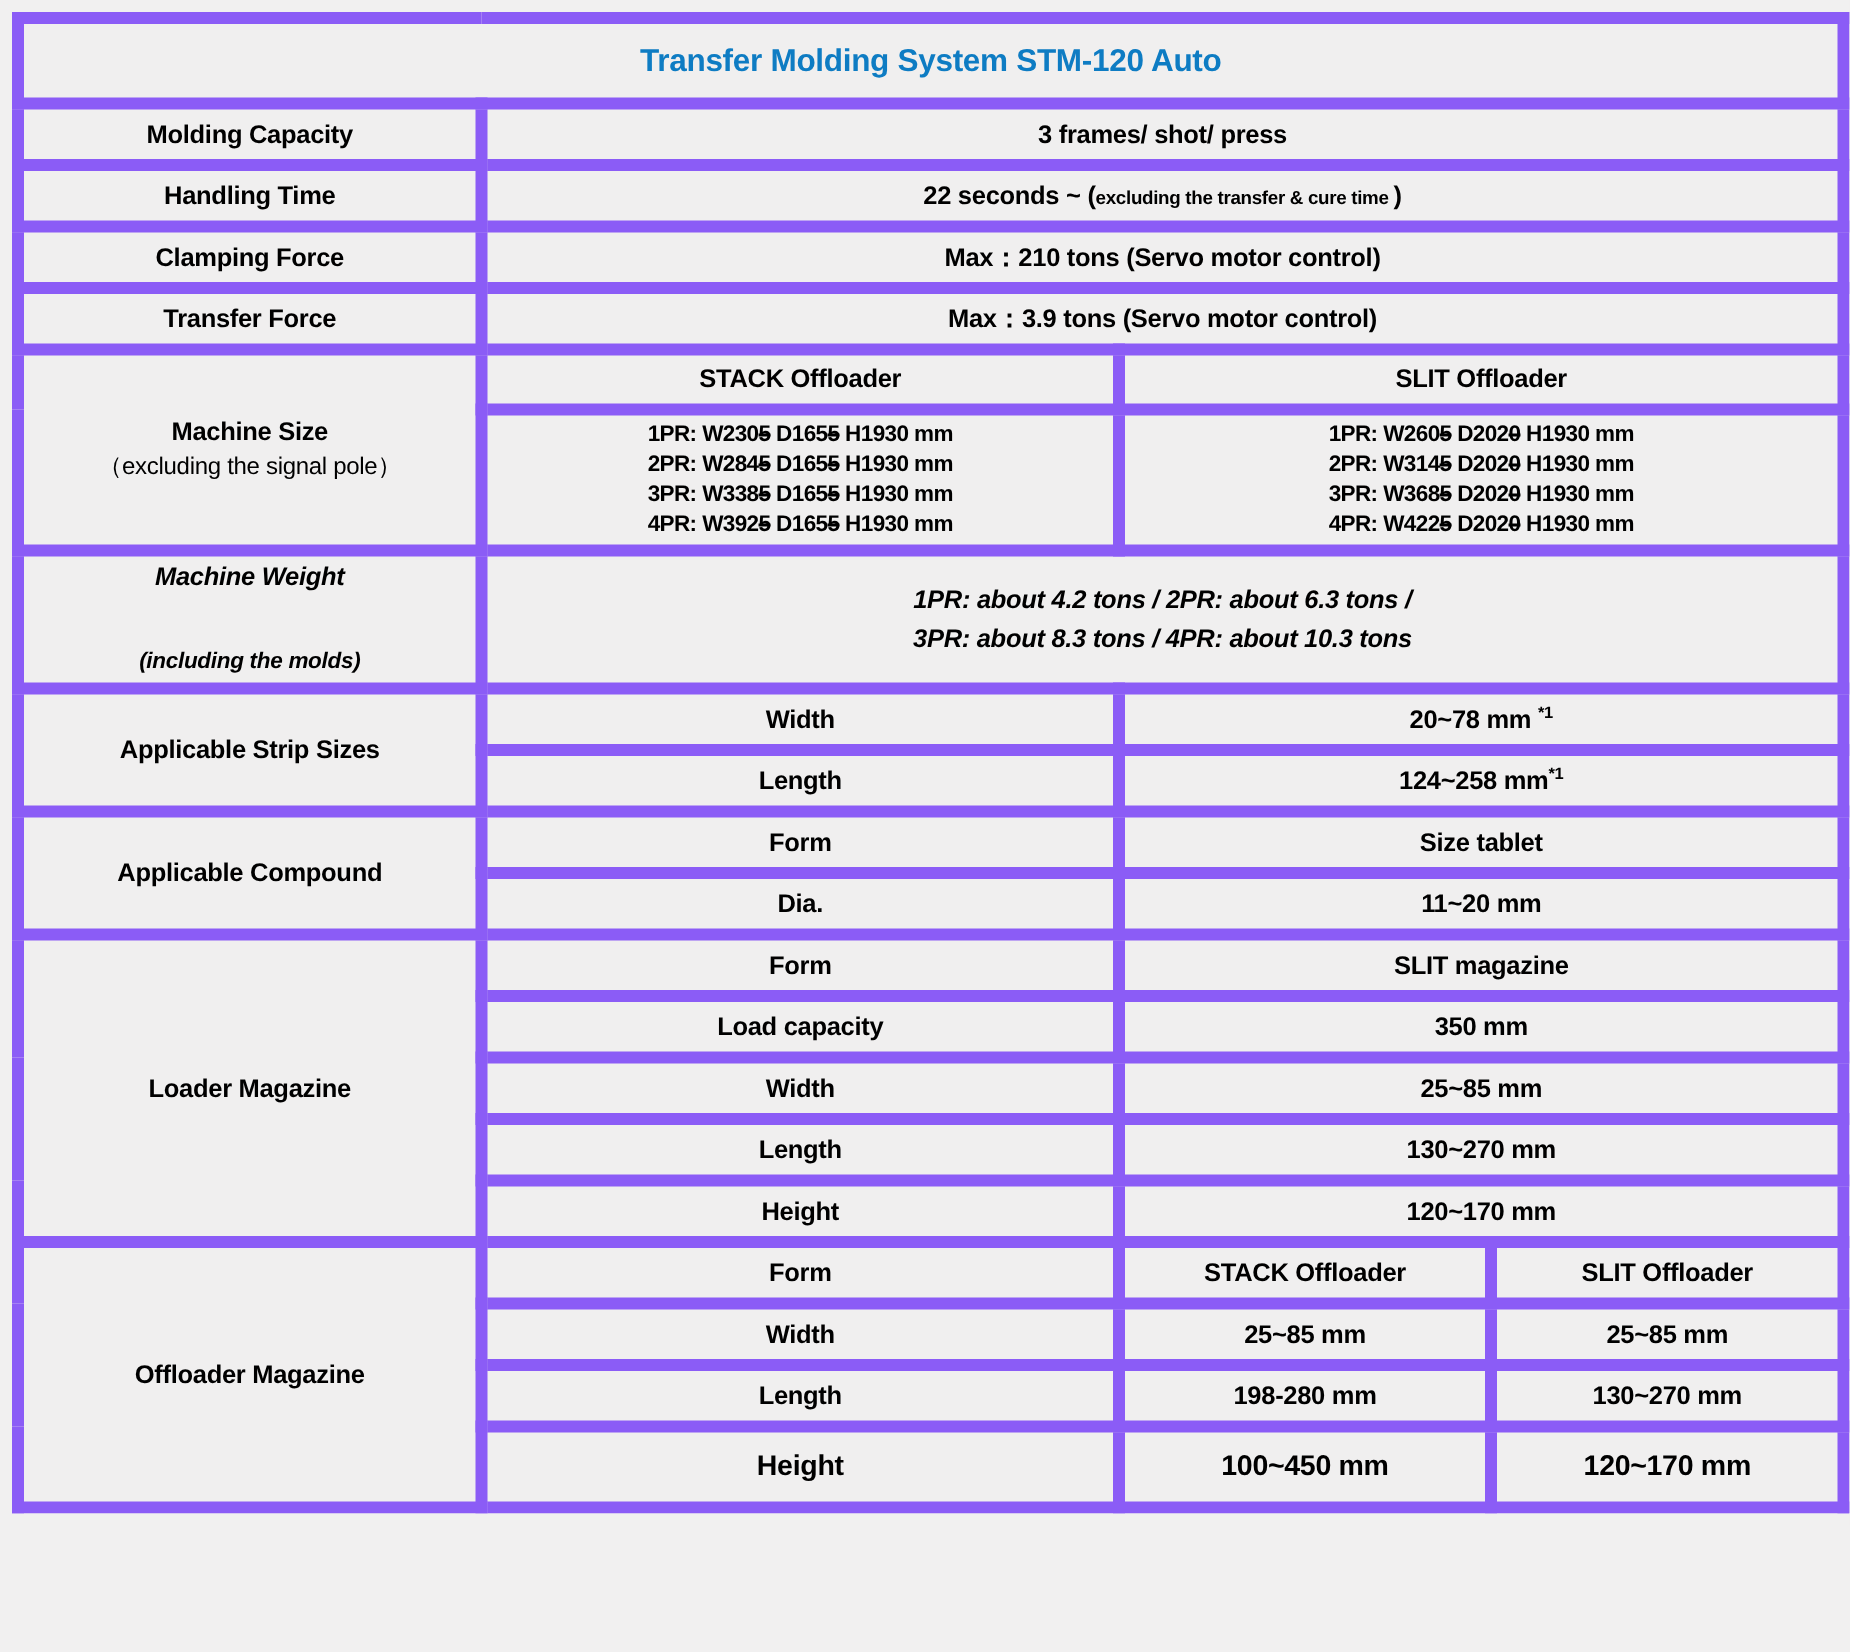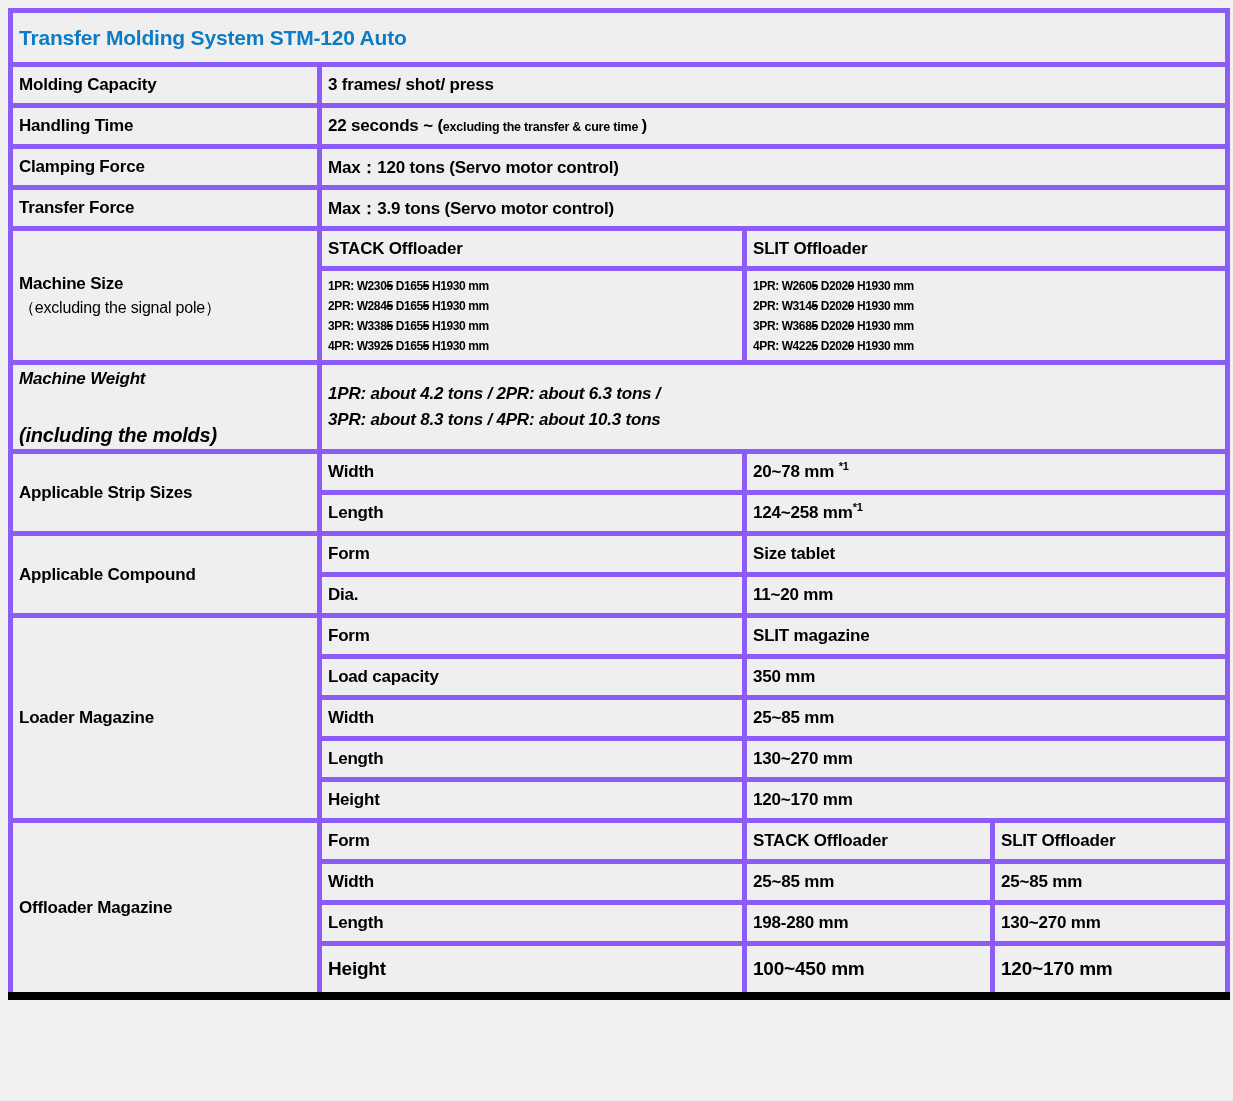--- a/index.html
+++ b/index.html
@@ -12,42 +12,43 @@
   .wrap { padding: 8px 8px 0 8px; }
   table.spec {
     border-collapse: collapse;
     table-layout: fixed;
     width: 1217px;
     background: #f0efef;
     border: 4px solid #000;
     border-bottom: 8px solid #000;
   }
   td {
-    border: 5px solid #8b5cf6;
+    border: 8px solid #8b5cf6;
+    text-align: center;
     vertical-align: middle;
     padding: 2px 6px;
     font-size: 17px;
     letter-spacing: -0.2px;
     overflow: hidden;
   }
   tr.title-row td {
     color: #0e7cc3;
     font-size: 21px;
     height: 45px;
   }
   tr.r { height: 41px; }
   tr.r-sizehdr { height: 40px; }
   tr.r-sizeval { height: 94px; }
   tr.r-weight { height: 74px; font-style: italic; }
   tr.r-big td { font-size: 19px; height: 42px; }
   .note-small { font-size: 12.5px; }
   .paren { font-size: 17px; }
   .label-note { font-size: 16px; font-weight: normal; }
-  .label-note-sm { font-size: 20px; margin-top: 32px; }
-  .size-lines { font-size: 12px; line-height: 20px; letter-spacing: -0.4px; }
+  .label-note-sm { font-size: 15px; margin-top: 32px; }
+  .size-lines { font-size: 15px; line-height: 20px; letter-spacing: -0.4px; }
   .strike { text-decoration: line-through; text-decoration-thickness: 2px; }
   .weight-line { line-height: 26px; }
   sup.fn { font-size: 11px; vertical-align: super; line-height: 0; }
   .two-line { line-height: 24px; }
 </style>
 </head>
 <body>
 
 <div class="wrap">
   <table class="spec">
@@ -68,21 +69,21 @@
       <td colspan="3">3 frames/ shot/ press</td>
     </tr>
 
     <tr class="r">
       <td>Handling Time</td>
       <td colspan="3"><span>22 seconds ~ </span><span class="paren">(</span><span class="note-small">excluding the transfer &amp; cure time </span><span class="paren">)</span></td>
     </tr>
 
     <tr class="r">
       <td>Clamping Force</td>
-      <td colspan="3">Max：120 tons (Servo motor control)</td>
+      <td colspan="3">Max：210 tons (Servo motor control)</td>
     </tr>
 
     <tr class="r">
       <td>Transfer Force</td>
       <td colspan="3">Max：3.9 tons (Servo motor control)</td>
     </tr>
 
     <tr class="r-sizehdr">
       <td rowspan="2">
         <div class="two-line">Machine Size</div>

